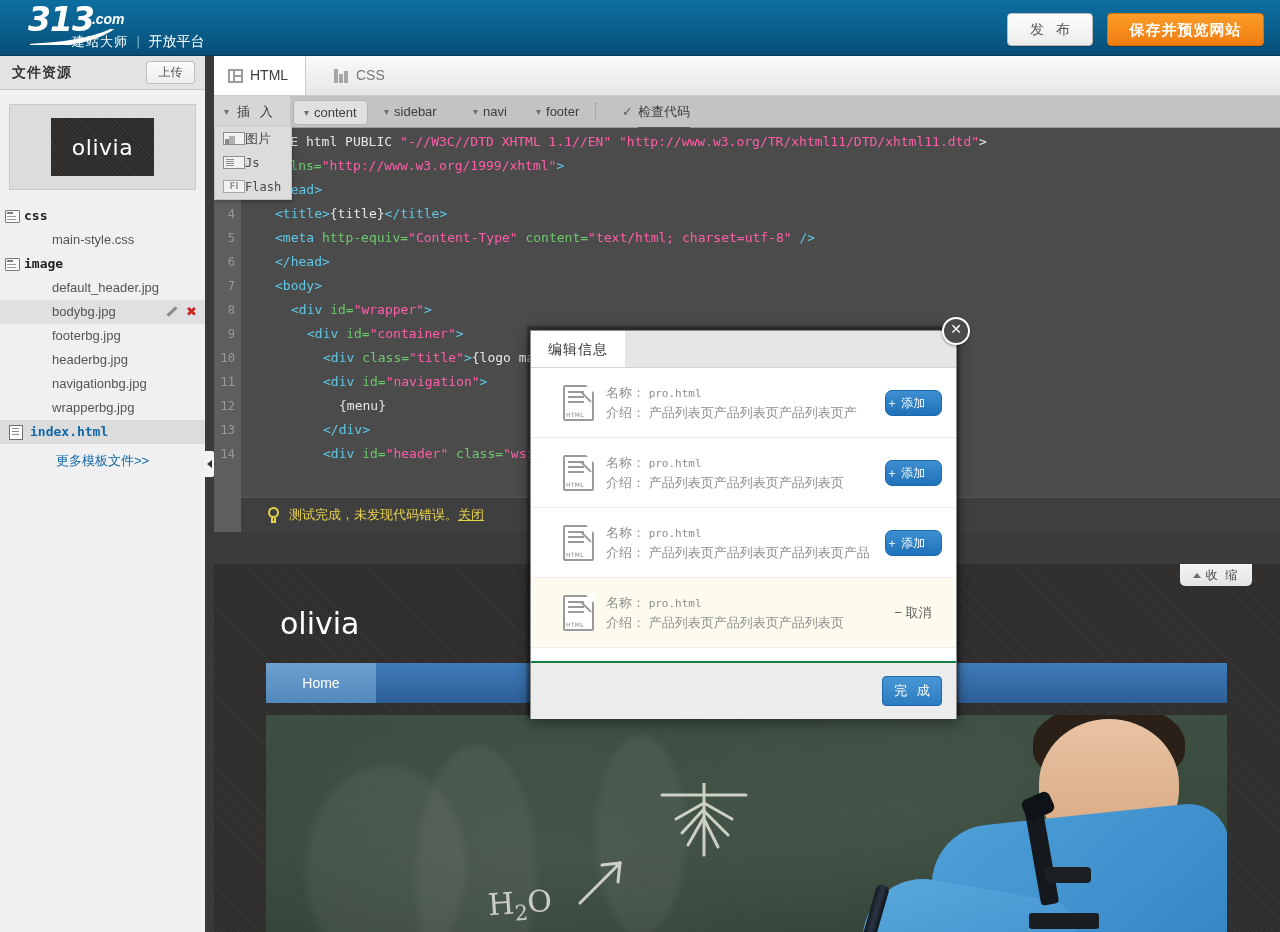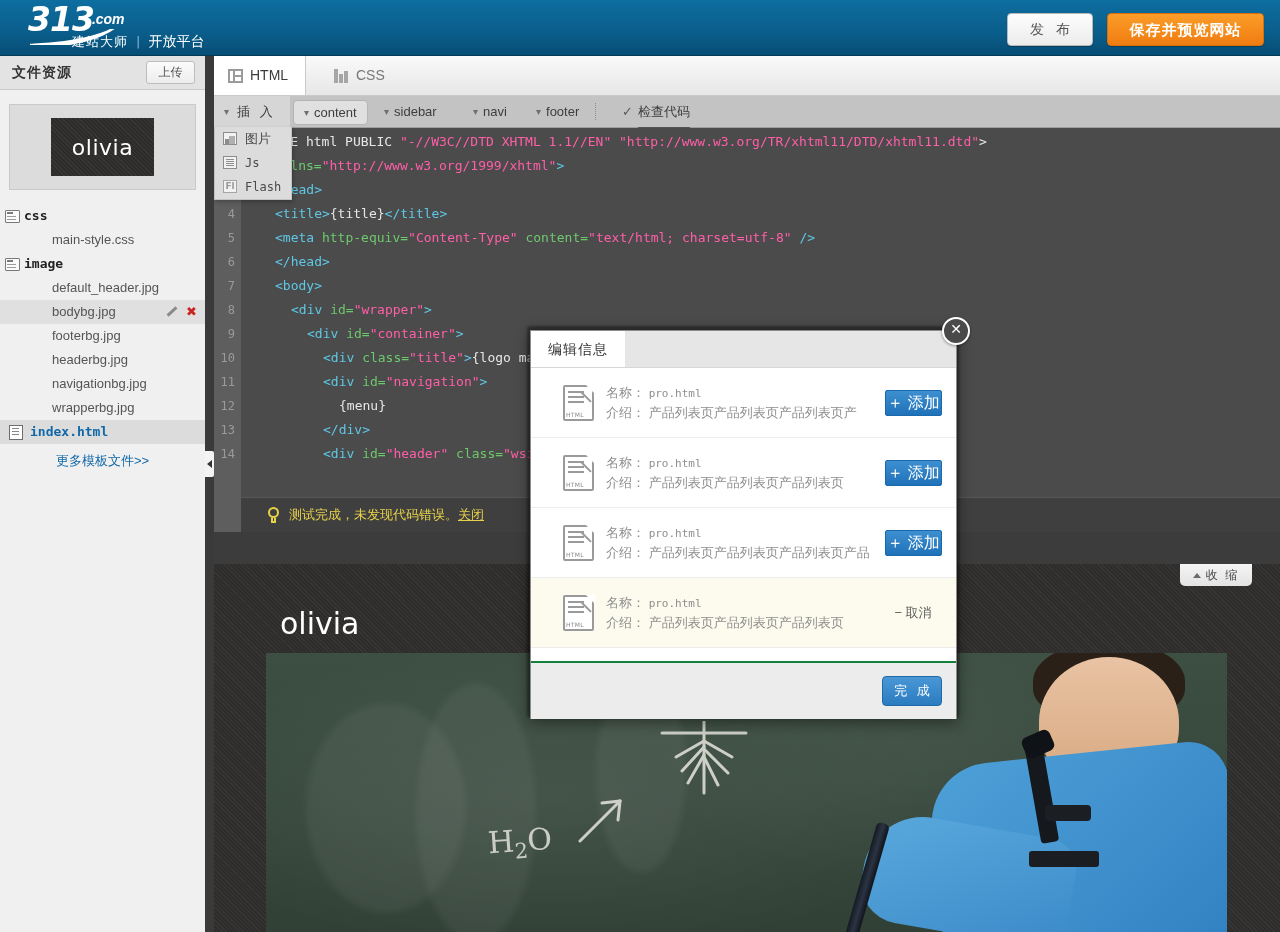--- a/index.html
+++ b/index.html
@@ -158,21 +158,21 @@
   .ico-check{color:#5a5a5a;font-size:13px;}
 
   
   .insert-menu{
     position:absolute;left:0;top:31px;width:76px;background:#dcdcdc;border:1px solid #c2c2c2;border-top:none;
     z-index:40;box-shadow:1px 2px 4px rgba(0,0,0,.25);
   }
   .menu-item{height:24px;line-height:24px;font-size:12px;color:#4a4a4a;padding-left:30px;position:relative;cursor:pointer;
     font-family:"DejaVu Sans Mono","Liberation Mono",monospace;}
   .menu-item.cn{font-family:"Liberation Sans",sans-serif;font-size:13px;}
-  .mi-ico{position:absolute;left:8px;top:5px;width:14px;height:13px;border:1px solid #8d8d8d;background:#f2f2f2;box-sizing:border-box;}
+  .mi-ico{position:absolute;left:8px;top:5px;width:22px;height:13px;border:1px solid #8d8d8d;background:#f2f2f2;box-sizing:border-box;}
   .mi-ico.img:before{content:"";position:absolute;left:1px;top:6px;width:5px;height:5px;background:#8d8d8d;}
   .mi-ico.img:after{content:"";position:absolute;left:5px;top:3px;width:6px;height:8px;background:#b0b0b0;}
   .mi-ico.js i{position:absolute;left:2px;top:2px;width:8px;height:1px;background:#8d8d8d;box-shadow:0 2px 0 #8d8d8d,0 4px 0 #8d8d8d,0 6px 0 #8d8d8d;}
   .mi-ico.fl{border-color:#a5a5a5;color:#9a9a9a;font-size:9px;line-height:11px;text-align:center;font-weight:bold;font-family:"DejaVu Sans",sans-serif;}
 
   
   .codearea{position:relative;height:404px;background:#4b4b4b;overflow:hidden;}
   .gutter{position:absolute;left:0;top:0;width:27px;height:404px;background:#5e5e5e;}
   .code-lines{position:absolute;left:0;top:0;right:0;padding-top:2px;}
   .cl{height:24px;line-height:24px;font-family:"DejaVu Sans Mono","Liberation Mono",monospace;font-size:13px;white-space:pre;}
@@ -320,23 +320,23 @@
   .ico-htmlfile .lbl{
     position:absolute;left:3px;bottom:3px;font-size:6px;color:#8a8a8a;letter-spacing:.3px;
     font-family:"DejaVu Sans",sans-serif;
   }
   .mtext{flex:1 1 auto;line-height:19px;}
   .mline{font-size:13px;color:#8e8e8e;white-space:nowrap;}
   .mline .k{color:#8e8e8e;}
   .mline .v{color:#8e8e8e;}
   .mline.name .v{font-family:"DejaVu Sans Mono","Liberation Mono",monospace;font-size:11px;}
   .btn-add{
-    flex:0 0 auto;width:55px;height:24px;line-height:24px;text-align:center;
-    background:linear-gradient(to bottom,#3d8fd0,#1f72b9);border:1px solid #1a69ad;border-radius:2px;
-    color:#fff;font-size:16px;cursor:pointer;
+    flex:0 0 auto;width:55px;height:24px;line-height:24px;text-align:left;
+    background:linear-gradient(to bottom,#3d8fd0,#1f72b9);border:1px solid #1a69ad;border-radius:7px;
+    color:#fff;font-size:12px;cursor:pointer;
   }
   .btn-cancel{
     flex:0 0 auto;width:58px;height:24px;line-height:24px;text-align:center;color:#5e5e5e;font-size:13px;cursor:pointer;
   }
   .modal-foot{
     height:56px;background:#ececec;border-top:2px solid #15803d;position:relative;
   }
   .btn-done{
     position:absolute;right:14px;top:13px;width:58px;height:28px;line-height:28px;text-align:center;
     background:linear-gradient(to bottom,#4a97d6,#2a7cc0);border:1px solid #2269a8;border-radius:4px;
@@ -475,20 +475,23 @@
       </div>
     </div>
 
     <div class="preview">
       <div class="shrink-tab">
         <span class="tri"></span>
         <span>收 缩</span>
       </div>
       <div class="site-wrap">
         <div class="site-title">olivia</div>
+        <div class="site-nav">
+          <div class="nav-item">Home</div>
+        </div>
         <div class="site-hero">
           <div class="hero-board"></div>
           <div class="chalk-streak" style="left:40px;top:50px;width:160px;height:210px;"></div>
           <div class="chalk-streak" style="left:150px;top:30px;width:120px;height:260px;"></div>
           <div class="chalk-streak" style="left:330px;top:20px;width:90px;height:200px;"></div>
           <svg class="hero-plant" viewBox="0 0 96 78">
             <g stroke="#e6e6dc" stroke-width="3" fill="none" opacity="0.85" stroke-linecap="round">
               <line x1="6" y1="12" x2="90" y2="12"></line>
               <line x1="48" y1="0" x2="48" y2="72"></line>
               <line x1="48" y1="20" x2="20" y2="36"></line>

